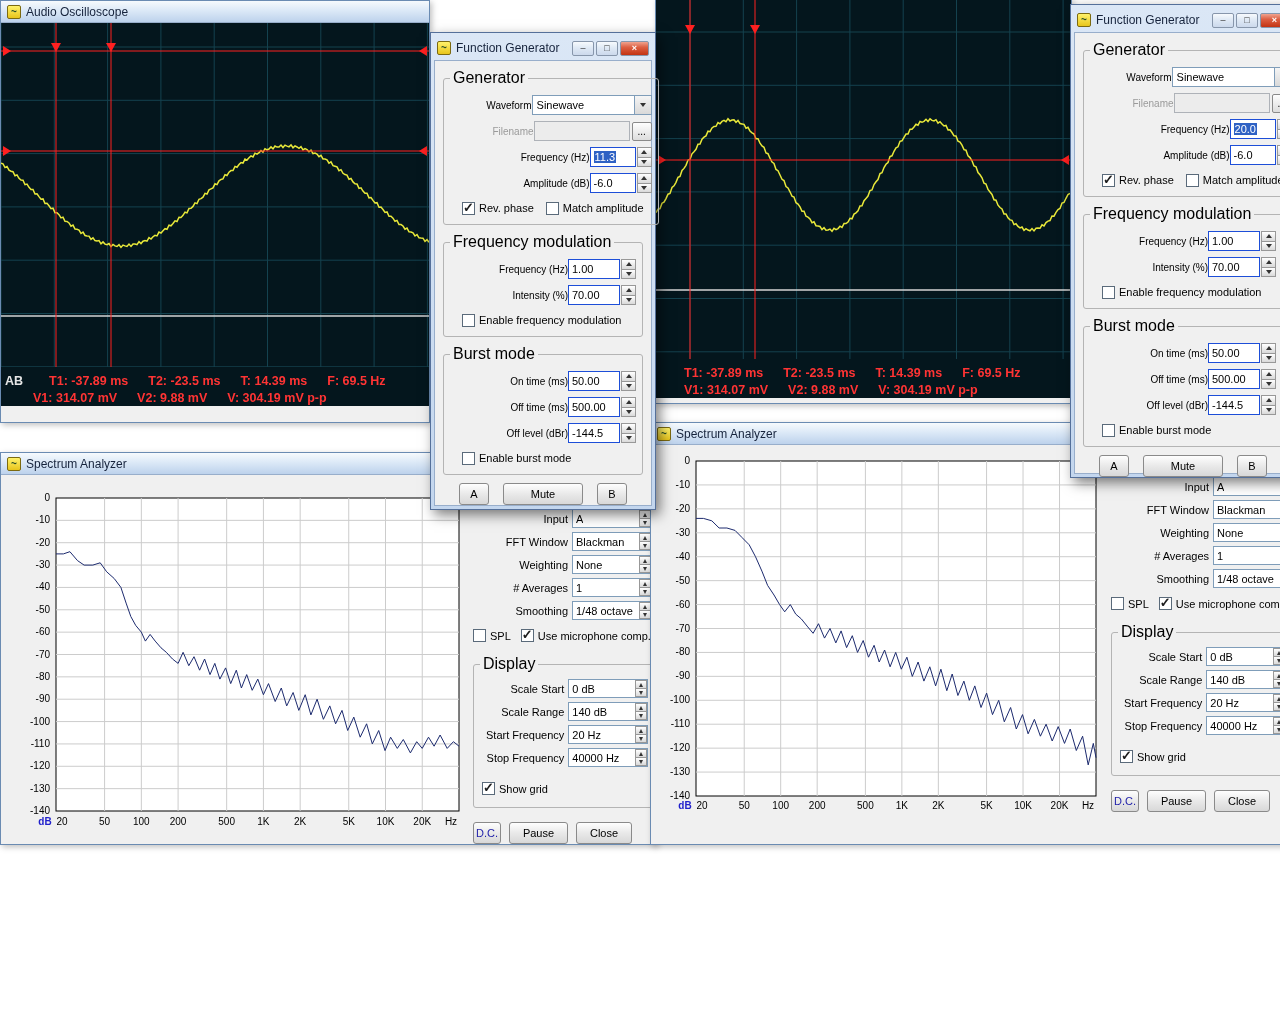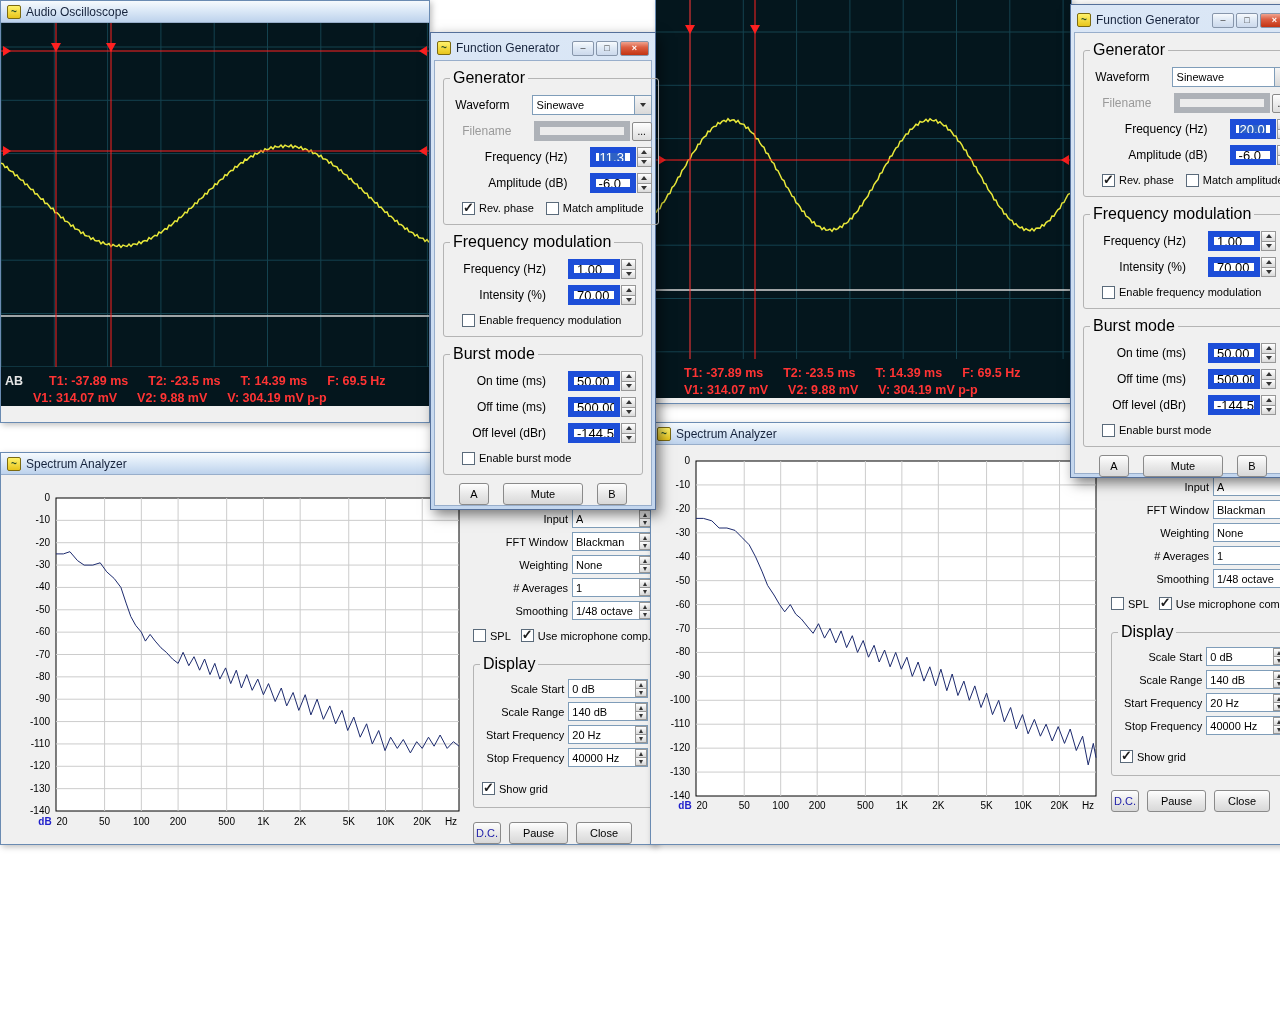--- a/index.html
+++ b/index.html
@@ -18,28 +18,28 @@
 
 .dlg{position:absolute;background:linear-gradient(#dbe7f6,#c3d6ee);border:1px solid #55709a;padding:3px;box-shadow:4px 5px 12px rgba(0,0,0,.5);}
 .dlg-titlebar{height:24px;display:flex;align-items:center;gap:5px;padding:0 3px;}
 .capbtns{margin-left:auto;display:flex;gap:2px;}
 .cap{width:22px;height:15px;border:1px solid #8796ab;border-radius:2px;background:linear-gradient(#f7fafd,#dfe9f5 45%,#ccd9ec);display:inline-flex;align-items:center;justify-content:center;font-size:9px;color:#333;cursor:default;}
 .cap.close{background:linear-gradient(#f0a38f,#dd6043 40%,#c23312);color:#fff;font-weight:bold;width:29px;}
 .dlg-body{background:#f0f0f0;border:1px solid #98aecb;padding:8px 8px 4px 8px;display:flex;flex-direction:column;height:calc(100% - 24px);}
 fieldset{border:1px solid #b4b4b4;border-radius:3px;padding:2px 6px 5px 6px;margin-bottom:8px;}
 legend{font-size:16px;padding:0 3px;color:#000;}
 .frow{display:flex;align-items:center;justify-content:flex-end;margin:6px 0;height:20px;}
-.frow label{font-size:12px;text-align:right;margin-right:22px;color:#000;white-space:nowrap;}
+.frow label{font-size:10px;text-align:right;margin-right:0;color:#000;white-space:nowrap;}
 .frow label.dis{color:#9a9a9a;}
 .checksrow{display:flex;align-items:center;justify-content:flex-start;gap:4px;margin:7px 0 3px 2px;height:16px;}
 .checksrow label{font-size:11px;white-space:nowrap;margin-right:8px;}
 .combo{width:120px;height:20px;border:1px solid #7f9db9;background:#fff;display:flex;align-items:center;font-size:11px;padding-left:4px;}
 .combo .dd{margin-left:auto;width:17px;height:18px;background:linear-gradient(#f5f5f5,#d9d9d9);border-left:1px solid #7f9db9;display:flex;align-items:center;justify-content:center;}
 .combo .dd::after{content:"";border-left:3px solid transparent;border-right:3px solid transparent;border-top:4px solid #333;}
-.num{width:46px;height:20px;border:6px solid #1d4ed8;background:#fff;font-size:13px;display:flex;align-items:center;padding-left:3px;white-space:nowrap;overflow:hidden;}
+.num{width:46px;height:20px;border:1px solid #1d4ed8;background:#fff;font-size:11px;display:flex;align-items:center;padding-left:3px;white-space:nowrap;overflow:hidden;}
 .num.wide{width:52px;}
 .num.file{width:96px;background:#ececec;border-color:#aeb2b8;}
 .num.sel span{background:#2f62c4;color:#fff;padding:0 1px;}
 .mini{width:20px;height:19px;margin-left:2px;font-size:10px;border:1px solid #8a8a8a;border-radius:2px;background:linear-gradient(#fefefe,#ddd);}
 .sp{width:15px;height:20px;display:flex;flex-direction:column;margin-left:1px;flex:none;}
 .sp b{flex:1;background:linear-gradient(#fff,#d9d9d9);border:1px solid #989898;display:flex;align-items:center;justify-content:center;}
 .sp b+b{border-top:none;}
 .sp b::after{content:"";border-left:3px solid transparent;border-right:3px solid transparent;}
 .sp b.u::after{border-bottom:4px solid #333;}
 .sp b.d::after{border-top:4px solid #333;}

